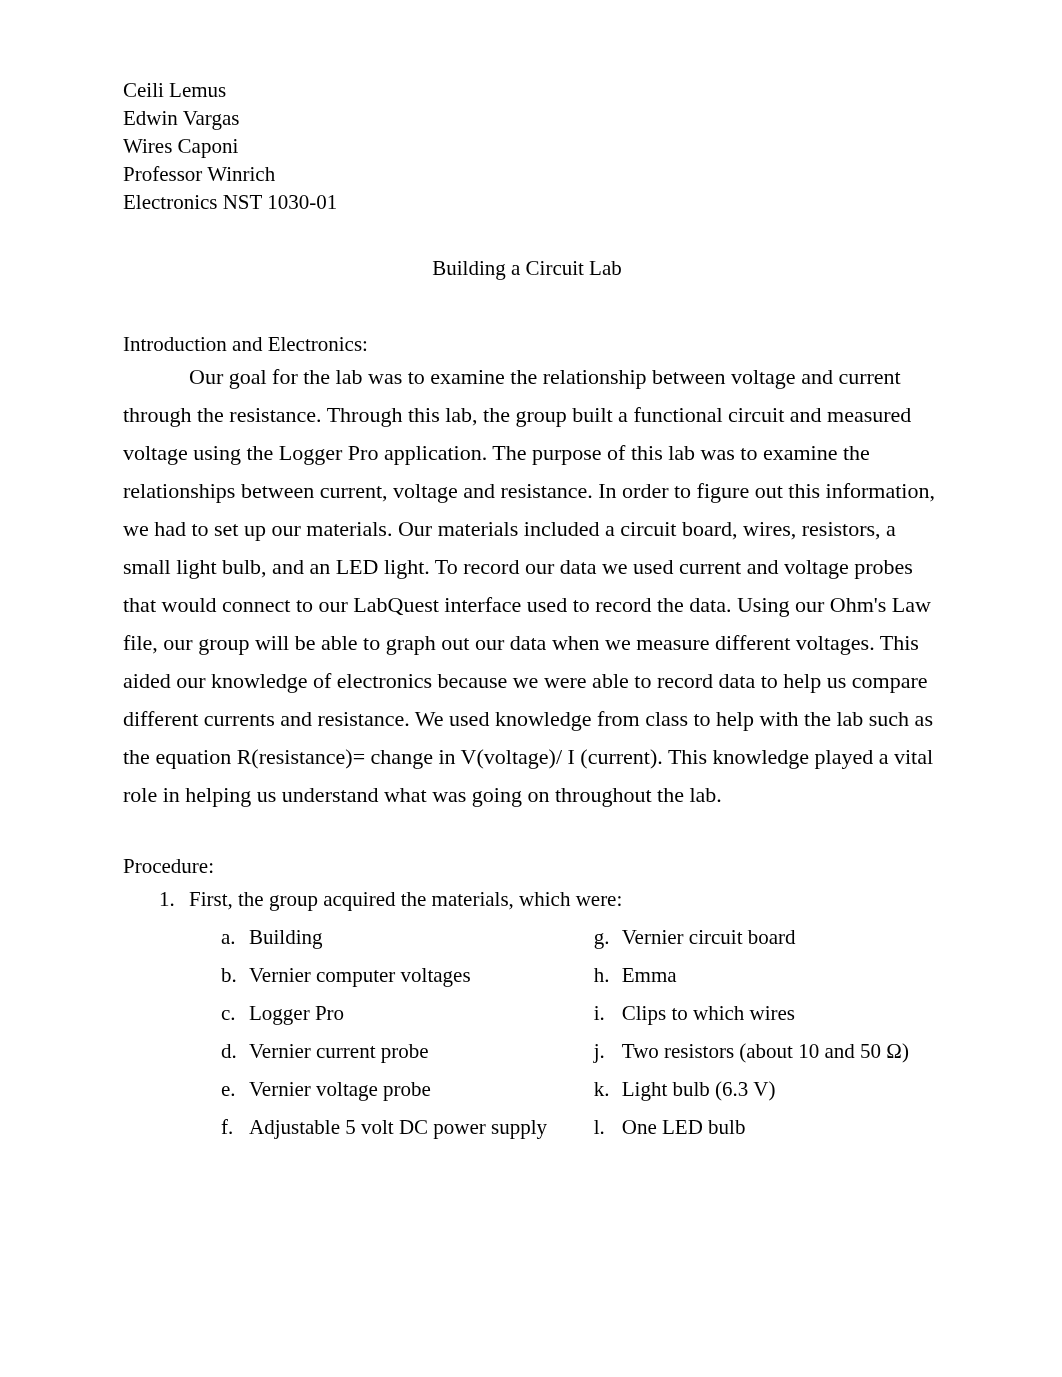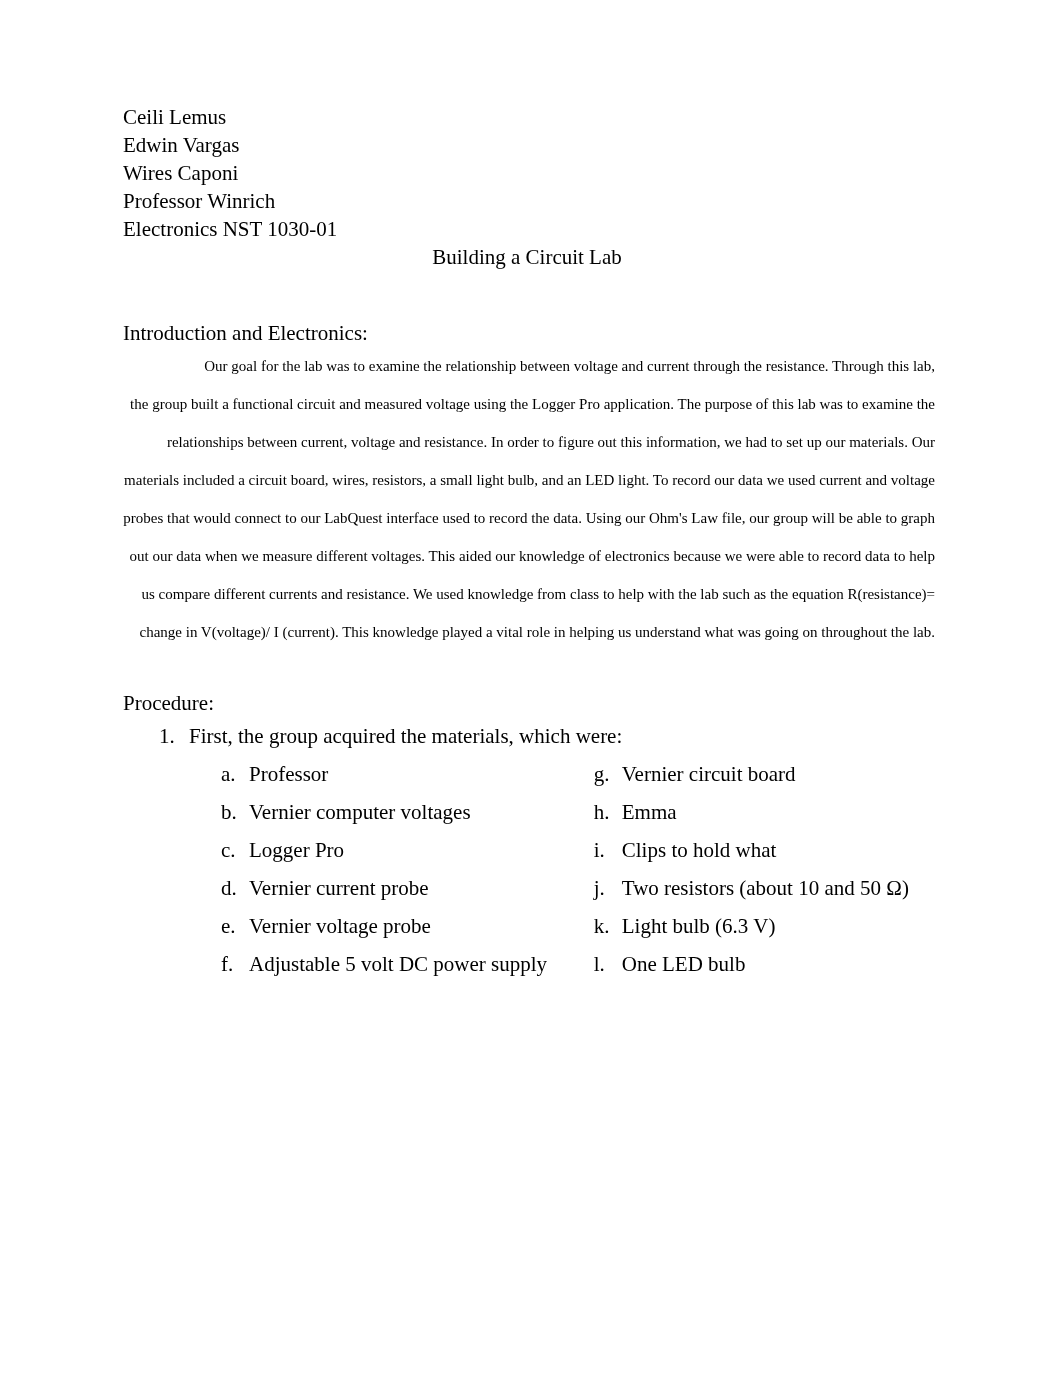--- a/index.html
+++ b/index.html
@@ -14,46 +14,47 @@
     font-family: "Liberation Serif", "DejaVu Serif", serif;
     color: #000000;
     -webkit-font-smoothing: antialiased;
   }
   .page {
     position: relative;
     width: 1062px;
     height: 1377px;
     background: #ffffff;
     box-sizing: border-box;
-    padding: 100px 127px 0 123px;
+    padding: 73px 127px 0 123px;
   }
   .heading-block {
     font-size: 21px;
     line-height: 28px;
     margin-top: 3px;
   }
   .heading-line {
     white-space: pre;
   }
   .doc-title {
     font-size: 21px;
     line-height: 28px;
     text-align: center;
     padding-right: 4px;
+    margin-top: 38px;
   }
   .section-heading {
     font-size: 21px;
     line-height: 28px;
   }
   .spacer-lg { height: 48px; }
   .spacer-md { height: 38px; }
   .body-para {
-    font-size: 15px;
+    font-size: 22px;
     line-height: 38px;
-    text-align: right;
+    text-align: left;
     text-indent: 66px;
     margin: 0;
     width: 812px;
   }
   .proc-list {
     list-style: none;
     margin: 0;
     padding: 0;
     font-size: 21px;
     line-height: 38px;
@@ -119,21 +120,21 @@
       <span class="proc-marker">1.</span>
       <span class="proc-text">First, the group acquired the materials, which were:</span>
     </li>
   </ol>
 
   <div class="columns">
 
     <div class="col col-left">
       <div class="sub-item">
         <span class="sub-marker">a.</span>
-        <span class="sub-text">Professor</span>
+        <span class="sub-text">Building</span>
       </div>
       <div class="sub-item">
         <span class="sub-marker">b.</span>
         <span class="sub-text">Vernier computer voltages</span>
       </div>
       <div class="sub-item">
         <span class="sub-marker">c.</span>
         <span class="sub-text">Logger Pro</span>
       </div>
       <div class="sub-item">
@@ -154,21 +155,21 @@
       <div class="sub-item">
         <span class="sub-marker">g.</span>
         <span class="sub-text">Vernier circuit board</span>
       </div>
       <div class="sub-item">
         <span class="sub-marker">h.</span>
         <span class="sub-text">Emma</span>
       </div>
       <div class="sub-item">
         <span class="sub-marker">i.</span>
-        <span class="sub-text">Clips to hold what</span>
+        <span class="sub-text">Clips to which wires</span>
       </div>
       <div class="sub-item">
         <span class="sub-marker">j.</span>
         <span class="sub-text">Two resistors (about 10 and 50 Ω)</span>
       </div>
       <div class="sub-item">
         <span class="sub-marker">k.</span>
         <span class="sub-text">Light bulb (6.3 V)</span>
       </div>
       <div class="sub-item">

